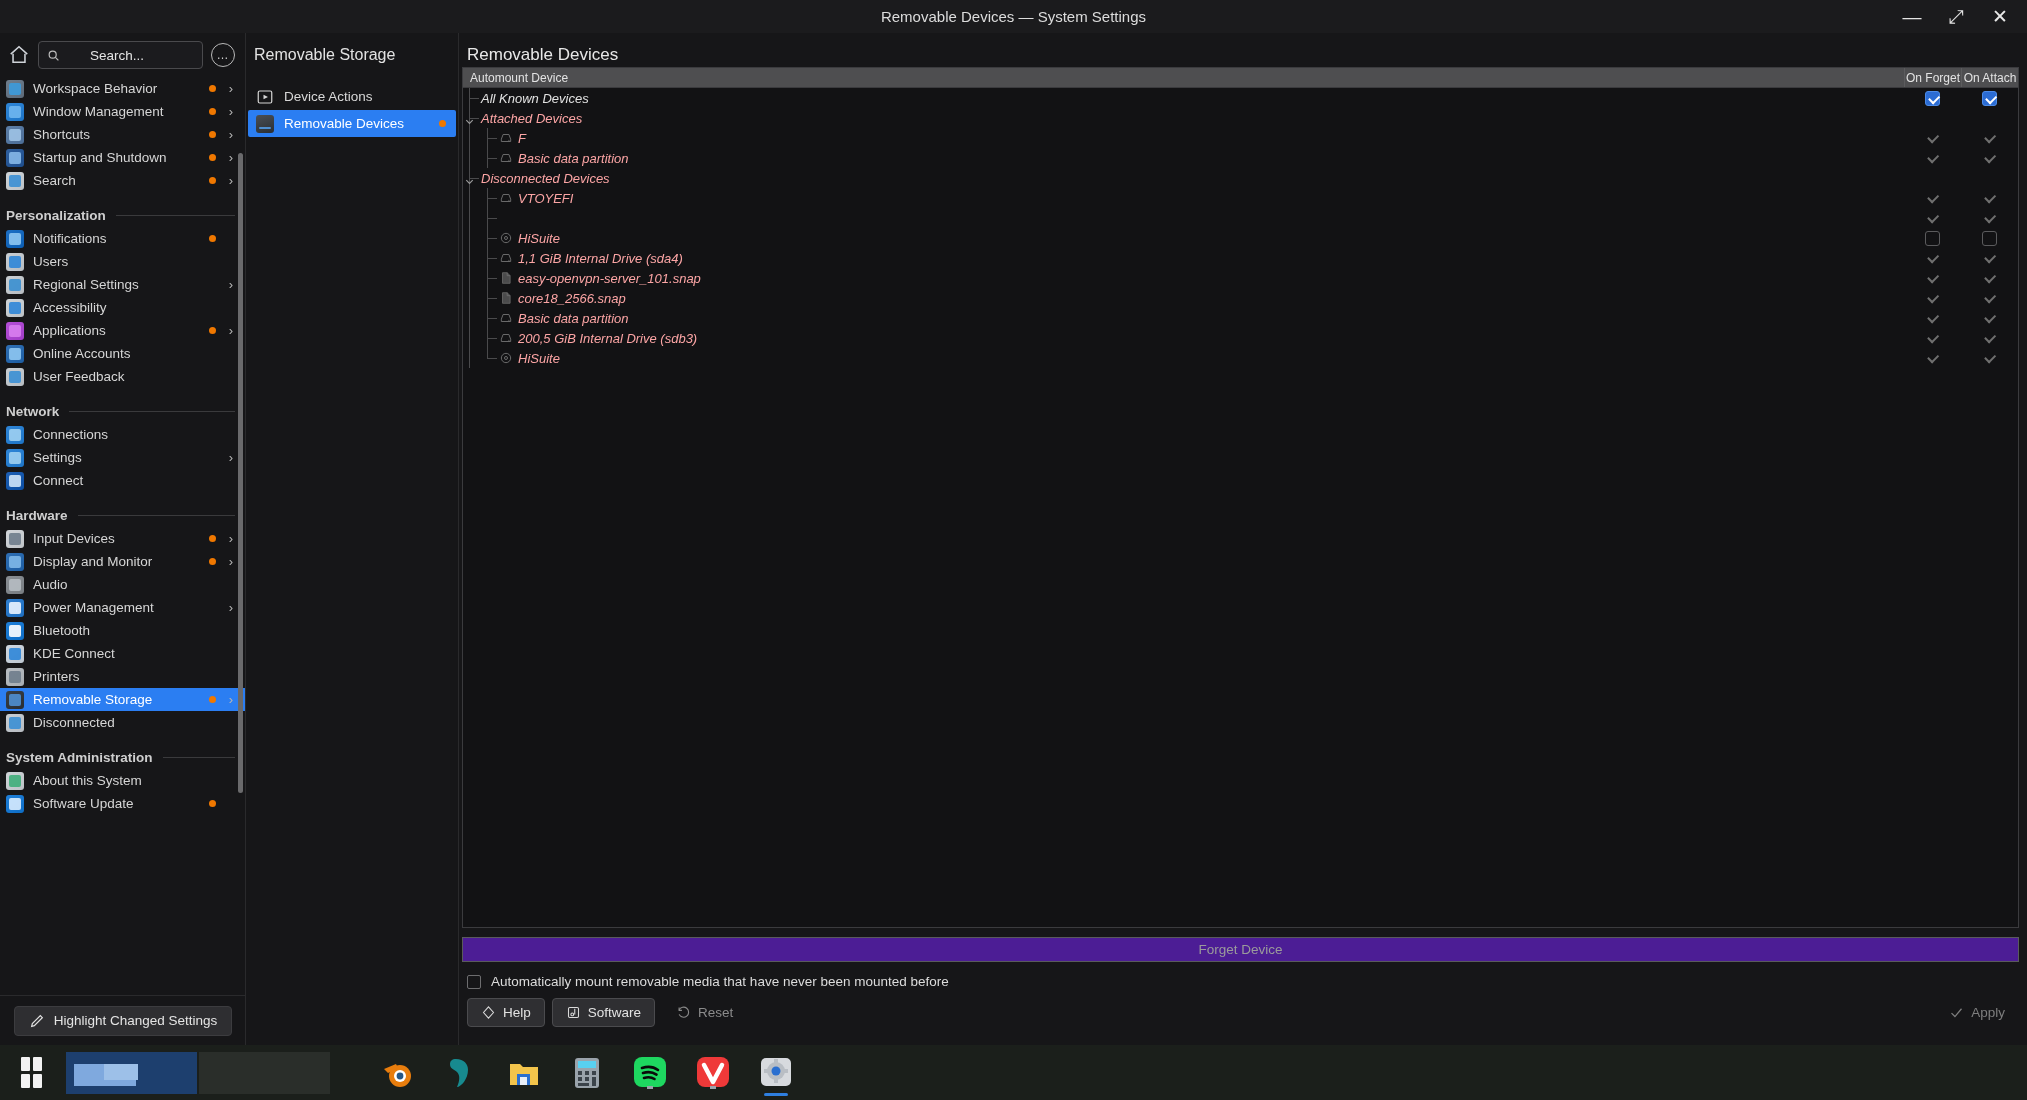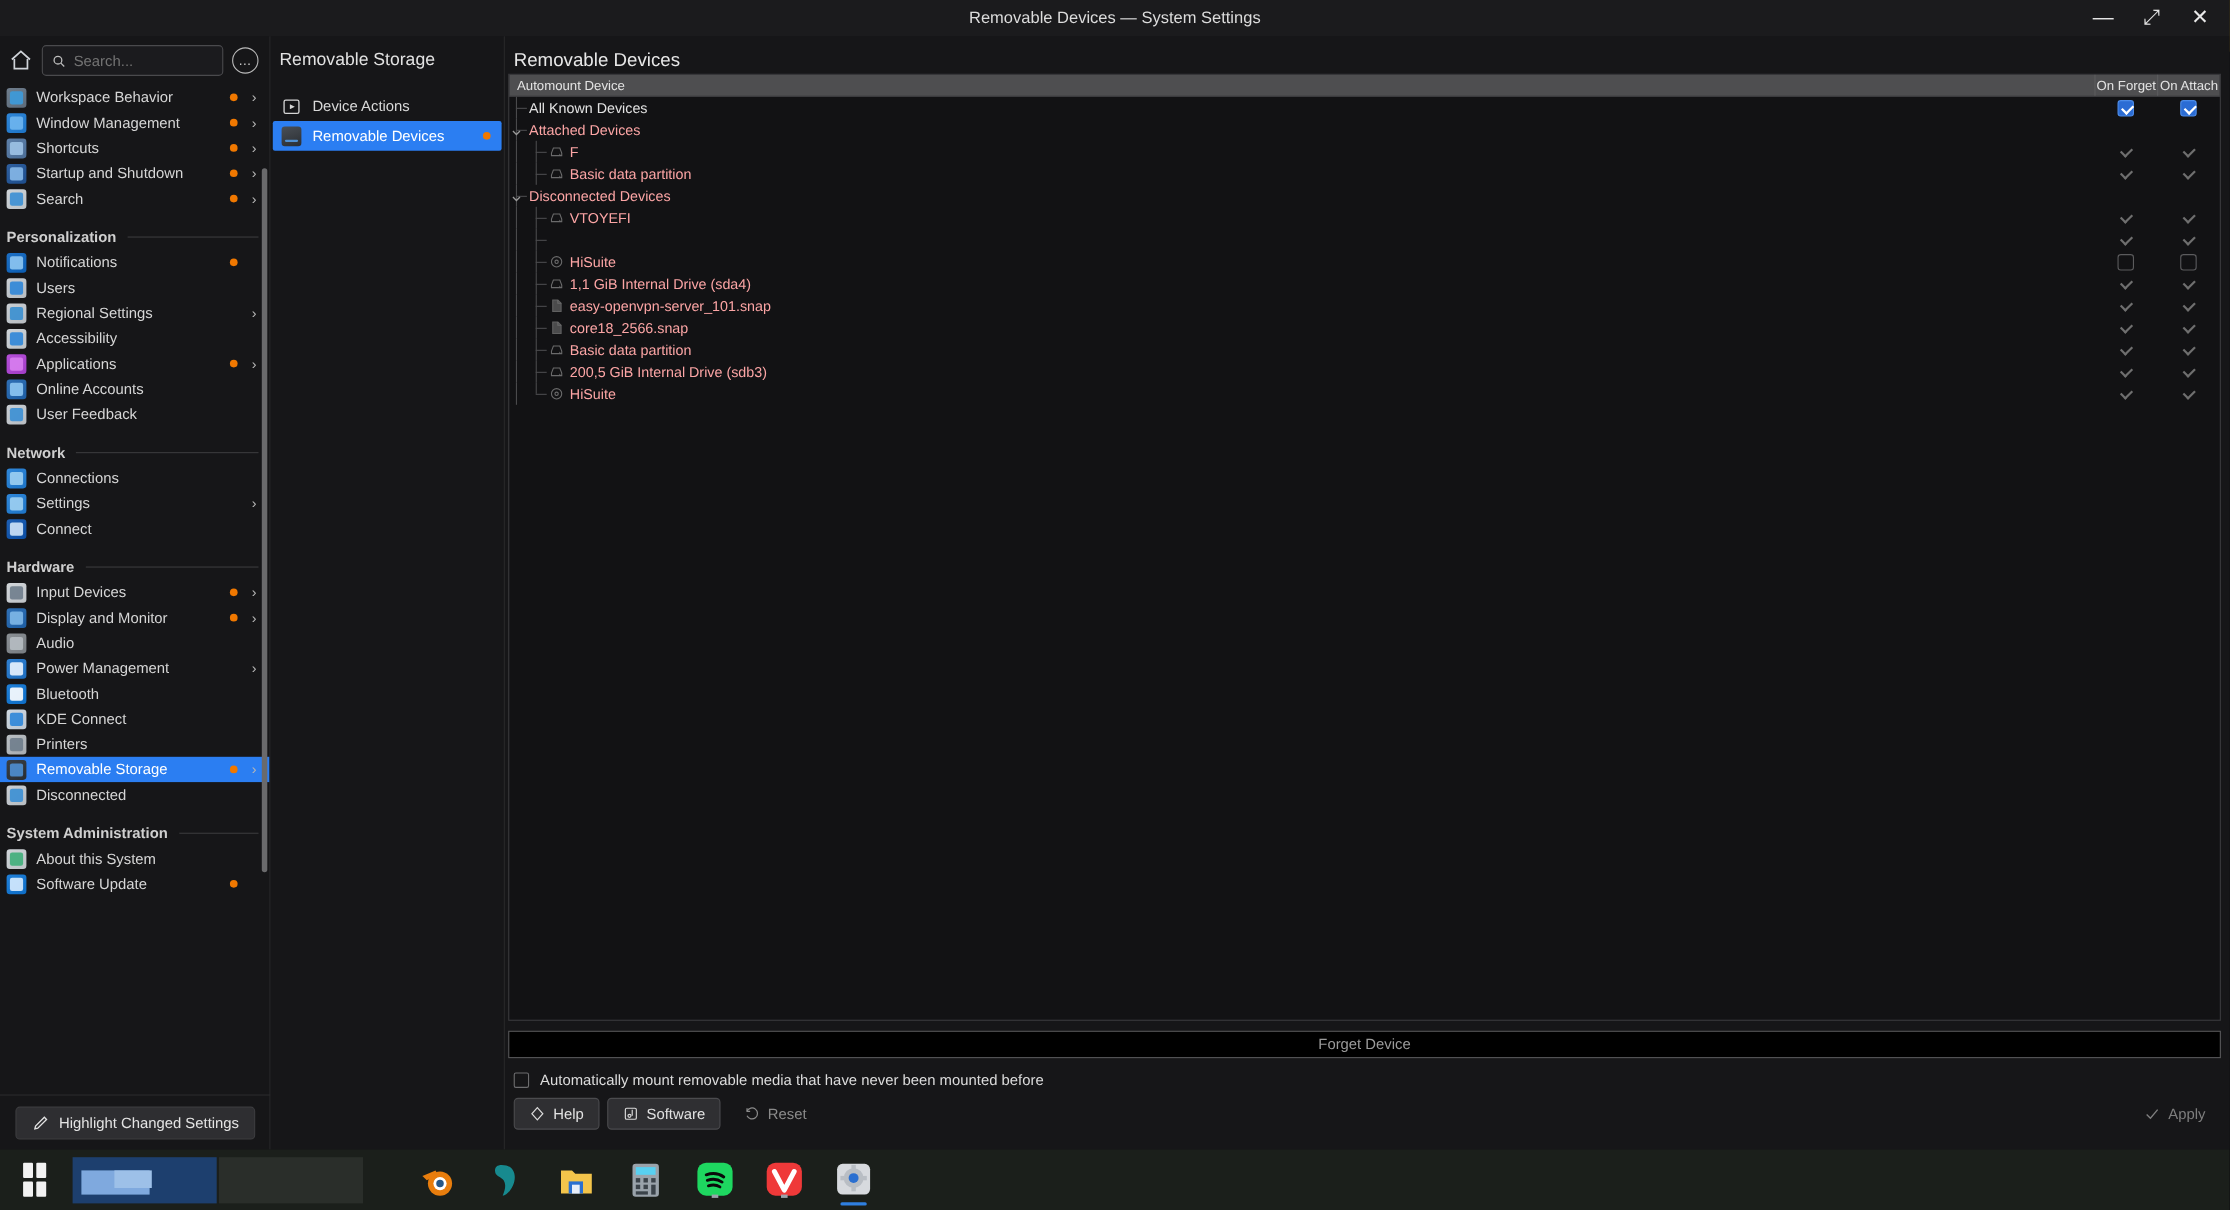--- a/index.html
+++ b/index.html
@@ -73,21 +73,21 @@
   }
   .sb-top {
     height: 44px; display: flex; align-items: center; gap: 8px; padding: 0 10px 0 8px;
   }
   .home-ic { width: 22px; height: 22px; color: #cfd3d8; flex: 0 0 22px; }
   .searchbox {
     flex: 1; height: 28px; border: 1px solid #4a4a4d; border-radius: 4px;
     background: #1b1b1e; display: flex; align-items: center; gap: 7px; padding: 0 8px;
   }
   .searchbox .mag { width: 13px; height: 13px; color: #bdbdbd; flex: 0 0 13px;}
-  .searchbox .ph { font-size: 13.5px; color: #737373; }
+  .searchbox .ph { font-size: 13.5px; color: #e5e5e5; margin-left: 23px; }
   .dots-btn {
     width: 24px; height: 24px; border-radius: 50%; border: 1.4px solid #b9b9b9;
     display: flex; align-items: center; justify-content: center; flex: 0 0 24px;
     color: #cfcfcf; font-size: 12px; letter-spacing: 1px;
   }
 
   .sb-scroll { position: absolute; top: 44px; left: 0; right: 0; bottom: 50px; overflow: hidden; }
   .sb-list { padding-bottom: 4px; }
 
   .sb-group {
@@ -149,21 +149,21 @@
   }
   .thead { display: flex; height: 20px; background: #4e4e50; border-bottom: 1px solid #3b3b3e; }
   .th { font-size: 12px; color: #e3e3e3; display: flex; align-items: center; }
   .th.name { flex: 1; padding-left: 7px; }
   .th.col { width: 57px; justify-content: center; border-left: 1px solid #5c5c5e; }
 
   .tbody { position: relative; }
   .trow { display: flex; height: 20px; align-items: center; position: relative; }
   .tname { flex: 1; display: flex; align-items: center; position: relative; height: 20px; }
   .tcol { width: 57px; display: flex; align-items: center; justify-content: center; height: 20px; }
-  .rowlabel { font-size: 13px; white-space: nowrap; }
+  .rowlabel { font-size: 13px; white-space: nowrap; font-style: italic; }
   .rowlabel.bright { color: #e2e2e2; }
   .rowlabel.dim { color: #fca5a5; }
   .rowicon { width: 14px; height: 14px; flex: 0 0 14px; margin-right: 5px; opacity: .65;}
 
   
   .cb { width: 15px; height: 15px; border-radius: 3px; position: relative; }
   .cb.on { background: #2b6cd4; border: 1px solid #4c8be8; }
   .cb.on::after {
     content:""; position: absolute; left: 3px; top: 3.5px; width: 8px; height: 4.5px;
     border-left: 2px solid #fff; border-bottom: 2px solid #fff; transform: rotate(-45deg);
@@ -171,21 +171,21 @@
   .cb.ghost { background: transparent; border: none; }
   .cb.ghost::after {
     content:""; position: absolute; left: 3px; top: 3.5px; width: 8px; height: 4.5px;
     border-left: 2px solid #6f6f6f; border-bottom: 2px solid #6f6f6f; transform: rotate(-45deg);
   }
   .cb.empty { background: transparent; border: 1px solid #5b5b5d; }
 
   
   .forget {
     position: absolute; left: 3px; right: 8px; bottom: 83px; height: 25px;
-    background: #000000; border: 1px solid #5a5a5c;
+    background: #4c1d95; border: 1px solid #5a5a5c;
     display: flex; align-items: center; justify-content: center;
   }
   .forget .lbl { font-size: 13.5px; color: #9b9b9b; }
 
   .automount-row {
     position: absolute; left: 8px; bottom: 56px; display: flex; align-items: center; gap: 10px;
   }
   .chk-sq { width: 14px; height: 14px; border: 1px solid #6d6d6f; border-radius: 2px; background: transparent; }
   .automount-row .lbl { font-size: 13.5px; color: #dcdcdc; }
 

